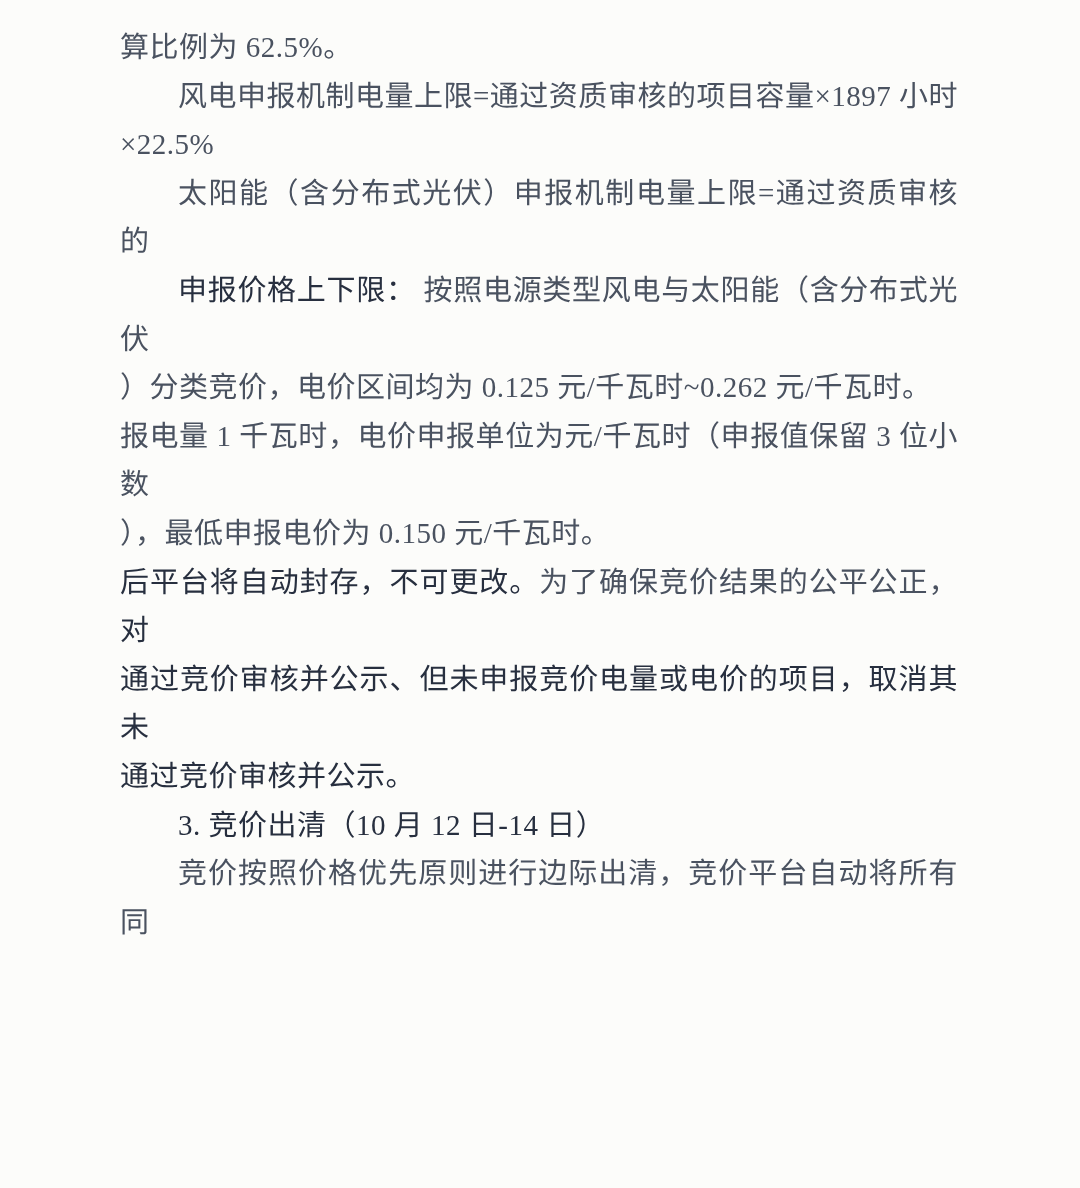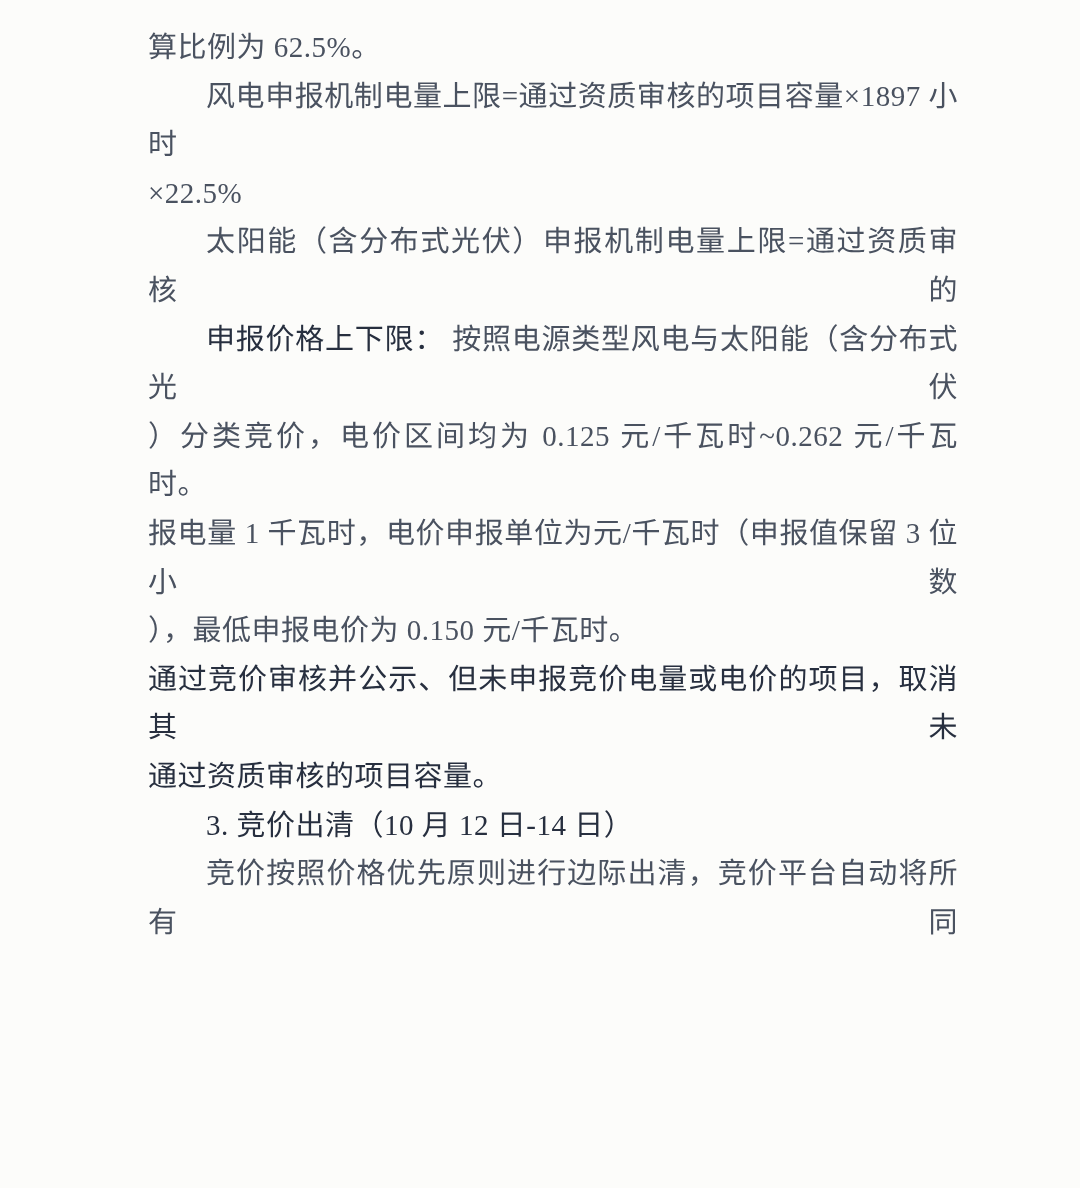--- a/index.html
+++ b/index.html
@@ -26,21 +26,20 @@
     padding: 23px 122px 0 120px;
     font-size: 29px;
     line-height: 48.6px;
     color: var(--txt);
     letter-spacing: 0.5px;
   }
   .line {
     text-align: justify;
     text-align-last: justify;
     white-space: normal;
-    margin-left: 28px;
   }
   .line.last {
     text-align-last: left;
   }
   .line.indent {
     text-indent: 2em;
   }
   .run { }
   .run.b {
     font-weight: normal;
@@ -53,18 +52,19 @@
 <div class="page">
   <div class="doc" id="doc">
       <div class="line last"><span class="run">算比例为 62.5%。</span></div>
       <div class="line indent"><span class="run">风电申报机制电量上限=通过资质审核的项目容量×1897 小时</span></div>
       <div class="line last"><span class="run">×22.5%</span></div>
       <div class="line indent"><span class="run">太阳能（含分布式光伏）申报机制电量上限=通过资质审核的</span></div>
       <div class="line indent"><span class="run b">申报价格上下限：</span><span class="run"> 按照电源类型风电与太阳能（含分布式光伏</span></div>
       <div class="line last"><span class="run">）分类竞价，电价区间均为 0.125 元/千瓦时~0.262 元/千瓦时。</span></div>
       <div class="line"><span class="run">报电量 1 千瓦时，电价申报单位为元/千瓦时（申报值保留 3 位小数</span></div>
       <div class="line last"><span class="run">），最低申报电价为 0.150 元/千瓦时。</span></div>
+      <div class="line"><span class="run b">后平台将自动封存，不可更改。</span><span class="run">为了确保竞价结果的公平公正，</span><span class="run b">对</span></div>
       <div class="line"><span class="run b">通过竞价审核并公示、但未申报竞价电量或电价的项目，取消其未</span></div>
-      <div class="line last"><span class="run b">通过资质审核的项目容量。</span></div>
+      <div class="line last"><span class="run b">通过竞价审核并公示。</span></div>
       <div class="line indent last"><span class="run b">3. 竞价出清（10 月 12 日-14 日）</span></div>
       <div class="line indent"><span class="run">竞价按照价格优先原则进行边际出清，竞价平台自动将所有同</span></div>
     </div>
 </div>
 
 </body></html>

